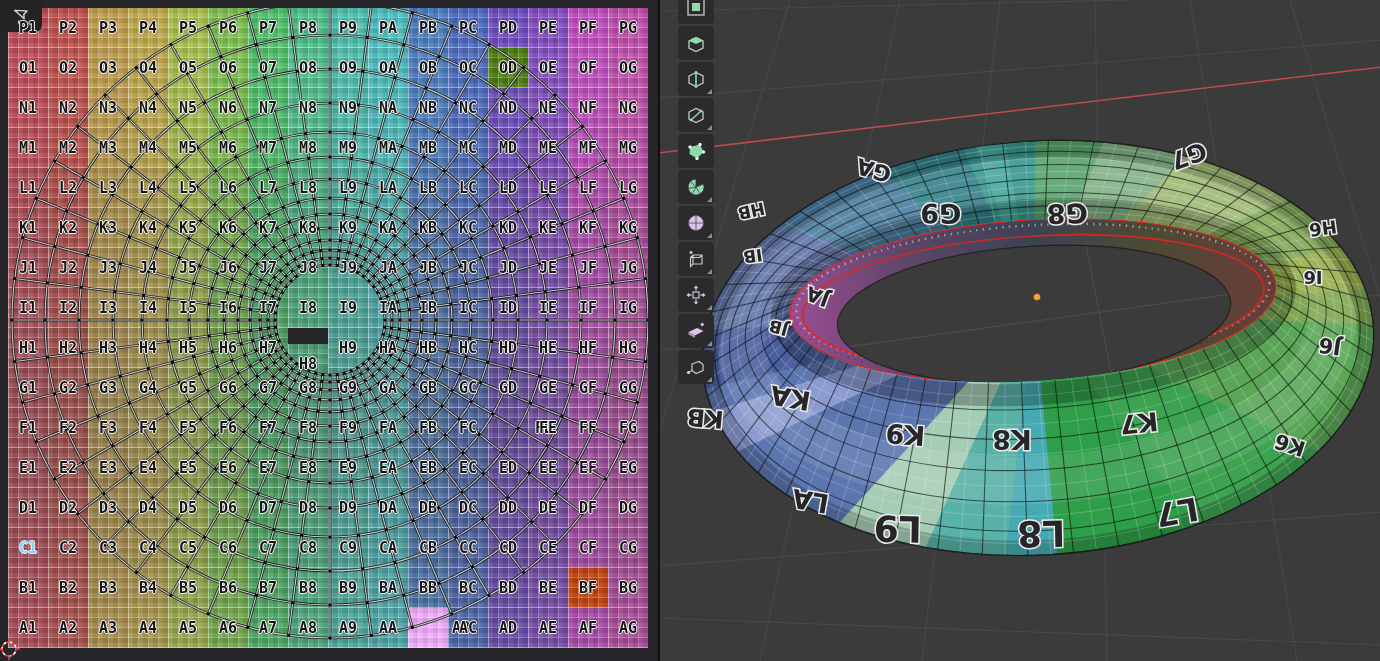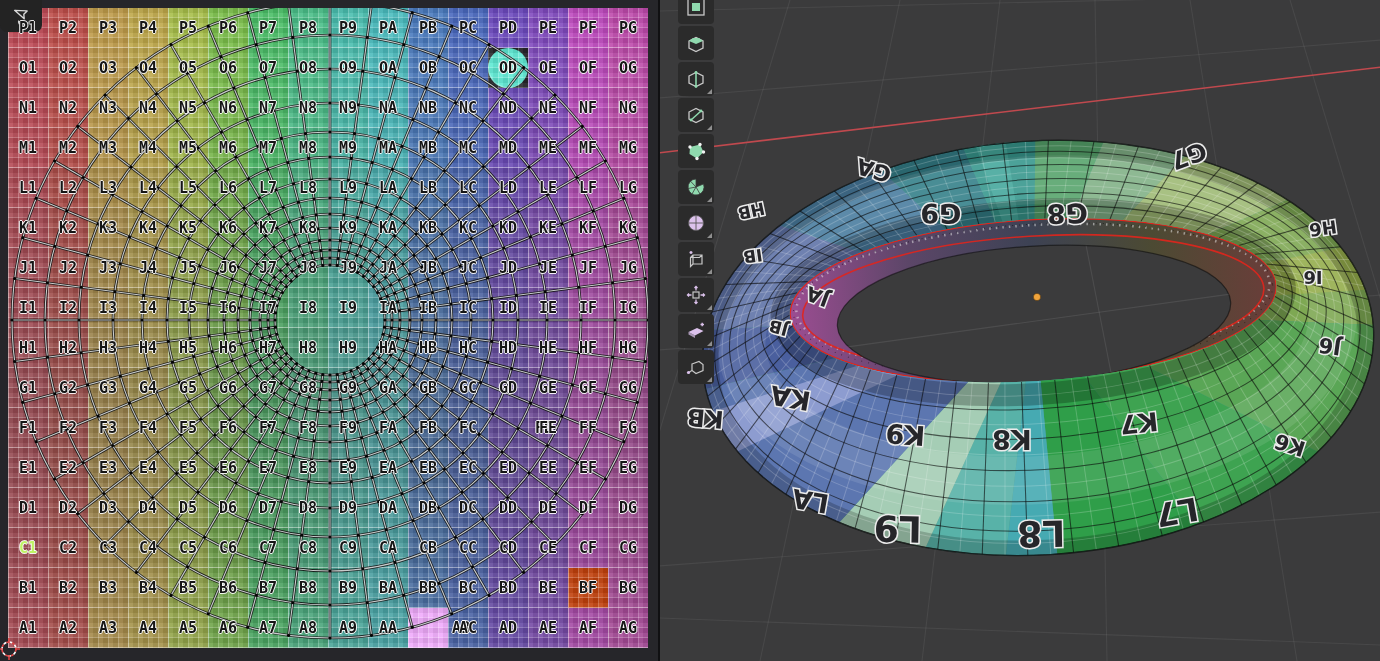--- a/index.html
+++ b/index.html
@@ -119,21 +119,21 @@
         </div>
         <div class="uv-cell" style="background: rgb(76, 187, 189);">
           <span style="color: rgb(22, 22, 22);">OA</span>
         </div>
         <div class="uv-cell" style="background: rgb(76, 123, 189);">
           <span style="color: rgb(22, 22, 22);">OB</span>
         </div>
         <div class="uv-cell" style="background: rgb(76, 106, 189);">
           <span style="color: rgb(22, 22, 22);">OC</span>
         </div>
-        <div class="uv-cell" style="background: #5eead4; border-radius: 20px;">
+        <div class="uv-cell" style="background: #4d7c0f;">
           <span style="color: rgb(22, 22, 22);">OD</span>
         </div>
         <div class="uv-cell" style="background: rgb(129, 76, 189);">
           <span style="color: rgb(22, 22, 22);">OE</span>
         </div>
         <div class="uv-cell" style="background: rgb(189, 76, 189);">
           <span style="color: rgb(22, 22, 22);">OF</span>
         </div>
         <div class="uv-cell" style="background: rgb(189, 76, 170);">
           <span style="color: rgb(22, 22, 22);">OG</span>
@@ -440,21 +440,21 @@
         </div>
         <div class="uv-cell" style="background: rgb(139, 155, 75);">
           <span style="color: rgb(22, 22, 22);">H5</span>
         </div>
         <div class="uv-cell" style="background: rgb(108, 155, 75);">
           <span style="color: rgb(22, 22, 22);">H6</span>
         </div>
         <div class="uv-cell" style="background: rgb(75, 155, 95);">
           <span style="color: rgb(22, 22, 22);">H7</span>
         </div>
-        <div class="uv-cell" style="background: rgb(75, 155, 117);">
+        <div class="uv-cell" style="background: rgb(75, 155, 117); margin-top: 16px;">
           <span style="color: rgb(22, 22, 22);">H8</span>
         </div>
         <div class="uv-cell" style="background: rgb(75, 155, 144);">
           <span style="color: rgb(22, 22, 22);">H9</span>
         </div>
         <div class="uv-cell" style="background: rgb(75, 154, 155);">
           <span style="color: rgb(22, 22, 22);">HA</span>
         </div>
         <div class="uv-cell" style="background: rgb(75, 108, 155);">
           <span style="color: rgb(22, 22, 22);">HB</span>
@@ -660,21 +660,21 @@
         <div class="uv-cell" style="background: rgb(112, 75, 155);">
           <span style="color: rgb(22, 22, 22);">DE</span>
         </div>
         <div class="uv-cell" style="background: rgb(155, 75, 155);">
           <span style="color: rgb(22, 22, 22);">DF</span>
         </div>
         <div class="uv-cell" style="background: rgb(155, 75, 142);">
           <span style="color: rgb(22, 22, 22);">DG</span>
         </div>
         <div class="uv-cell" style="background: rgb(156, 73, 82);">
-          <span style="color: #bef264;">C1</span>
+          <span style="color: #7dd3fc;">C1</span>
         </div>
         <div class="uv-cell" style="background: rgb(156, 76, 73);">
           <span style="color: rgb(22, 22, 22);">C2</span>
         </div>
         <div class="uv-cell" style="background: rgb(156, 131, 73);">
           <span style="color: rgb(22, 22, 22);">C3</span>
         </div>
         <div class="uv-cell" style="background: rgb(156, 140, 73);">
           <span style="color: rgb(22, 22, 22);">C4</span>
         </div>

